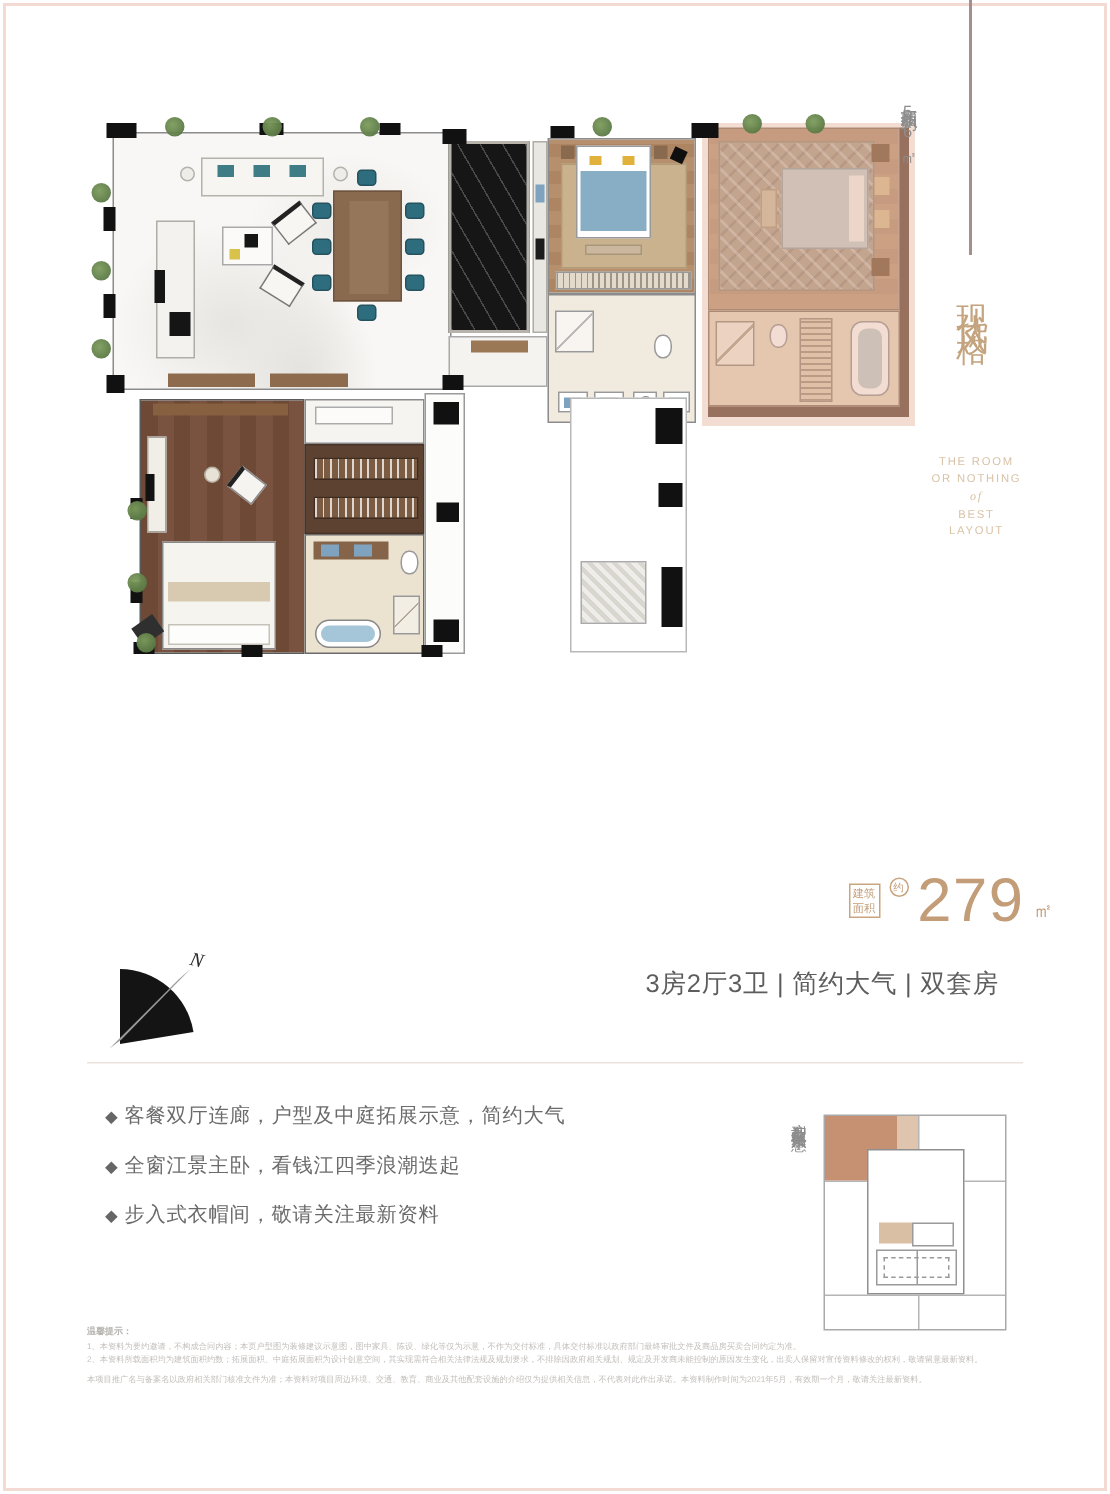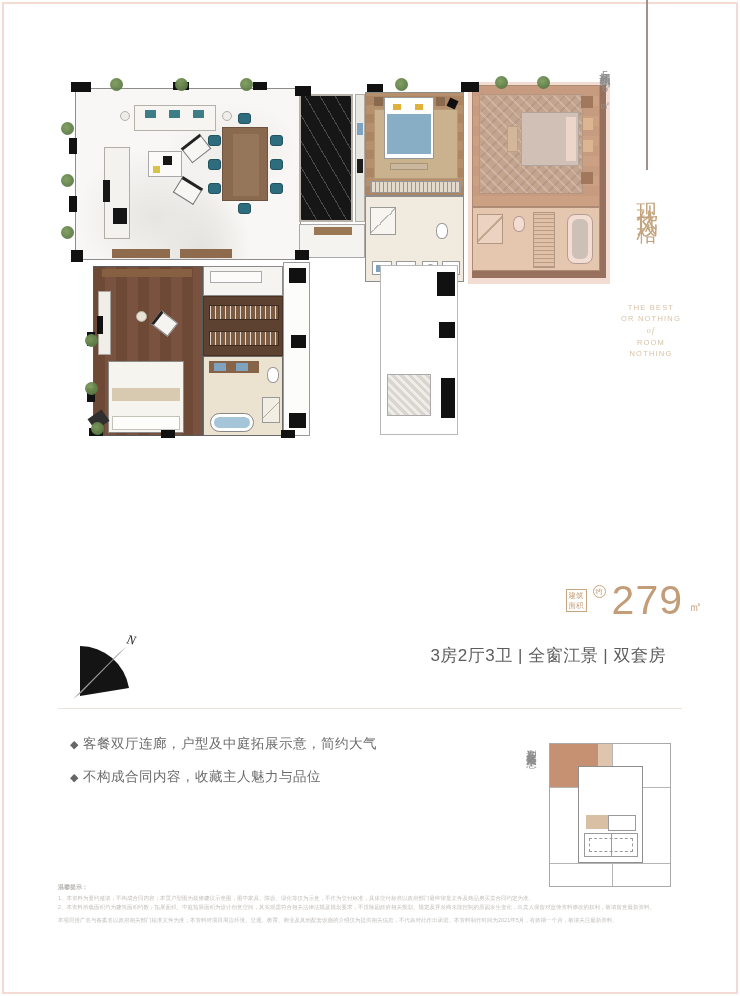--- a/index.html
+++ b/index.html
@@ -358,51 +358,52 @@
     <div class="plant" style="left:-4px;top:144px;"></div>
     <div class="plant" style="left:20px;top:252px;"></div>
     <div class="plant" style="left:20px;top:300px;"></div>
     <div class="plant" style="left:26px;top:340px;"></div>
   </div>
 
   <div class="vline"></div>
   <div class="expand-vert">拓展面积约56㎡</div>
   <div class="style-vert">现代风格</div>
   <div class="tagline">
-    <span>THE BEST</span><br>
+    <span>THE ROOM</span><br>
     <span>OR NOTHING</span>
     <span class="of">of</span>
-    <span>ROOM</span><br>
-    <span>NOTHING</span>
+    <span>BEST</span><br>
+    <span>LAYOUT</span>
   </div>
 
   <div class="title-row">
     <span class="area-box">
       <span>建筑</span><br>
       <span>面积</span>
     </span>
     <span class="approx-circ">约</span>
     <span class="area-val">279</span>
     <span class="area-unit">㎡</span>
   </div>
-  <div class="specs">3房2厅3卫 | 全窗江景 | 双套房</div>
+  <div class="specs">3房2厅3卫 | 简约大气 | 双套房</div>
 
   <div class="compass">
     <svg width="70" height="72" viewBox="0 0 70 72">
       <path d="M12,66 L12,16 A50,50 0 0 1 61,58 Z" fill="#141414"></path>
       <polygon points="5,69 13,63 59,16 51,23" fill="#9a9a9a"></polygon>
       <text x="58" y="13" font-size="13" font-style="italic" font-family="Liberation Serif, serif" fill="#2a2a2a" transform="rotate(14 58 13)">N</text>
     </svg>
   </div>
 
   <div class="divider"></div>
 
   <ul class="features">
     <li><span class="blt">◆</span><span>客餐双厅连廊，户型及中庭拓展示意，简约大气</span></li>
-    <li><span class="blt">◆</span><span>不构成合同内容，收藏主人魅力与品位</span></li>
+    <li><span class="blt">◆</span><span>全窗江景主卧，看钱江四季浪潮迭起</span></li>
+    <li><span class="blt">◆</span><span>步入式衣帽间，敬请关注最新资料</span></li>
   </ul>
 
   <div class="diagram">
     <div class="dg-caption">户型及中庭拓展示意</div>
     <div class="dg-outer">
       <div class="dg-vline"></div>
       <div class="dg-hline1"></div>
       <div class="dg-hline2"></div>
       <div class="dg-dark"></div>
       <div class="dg-light"></div>

